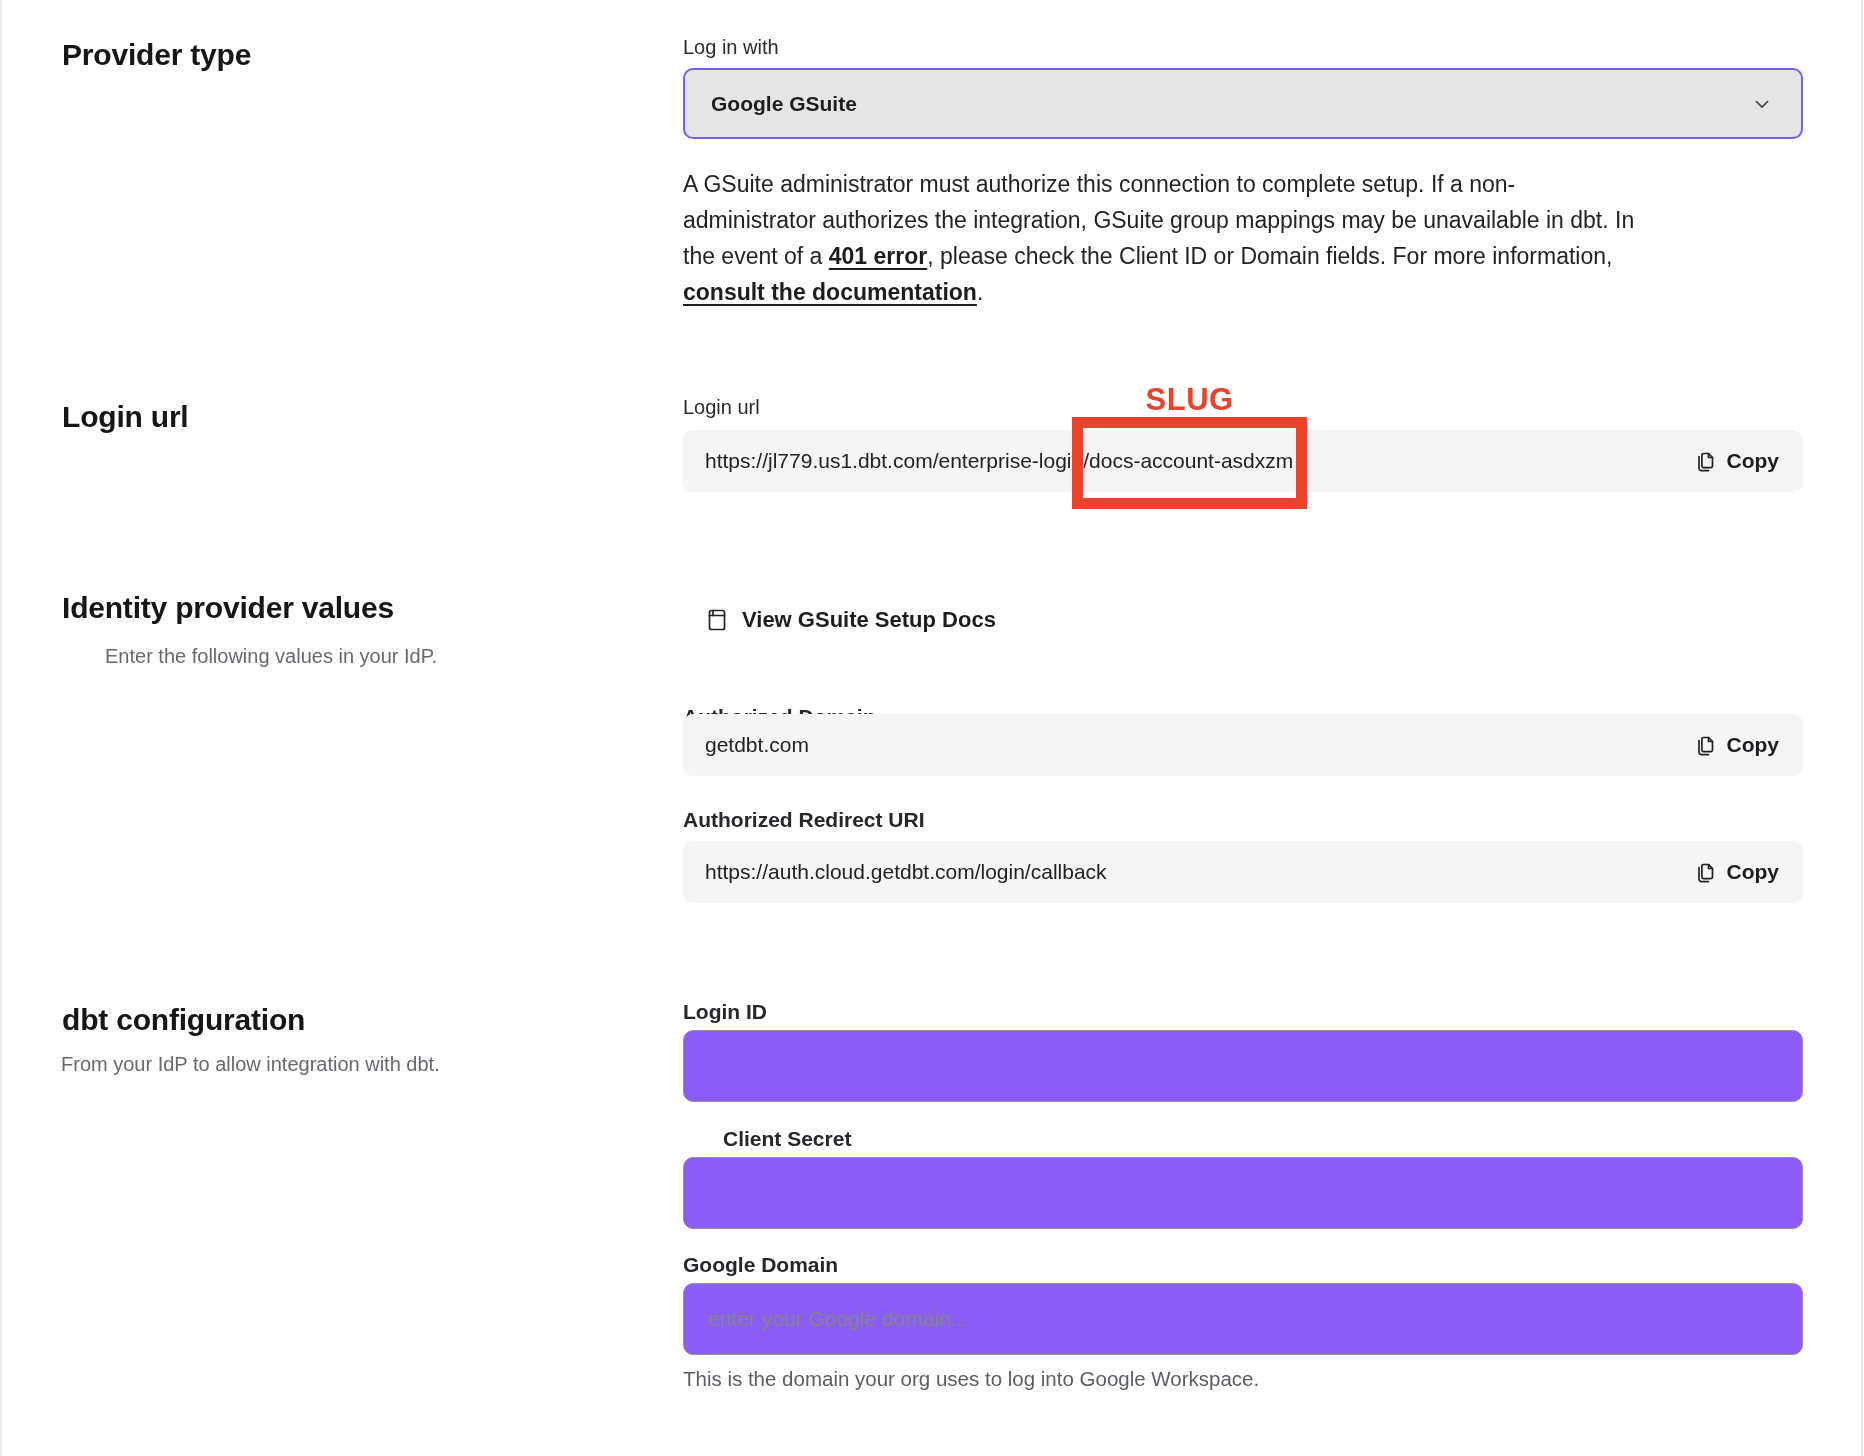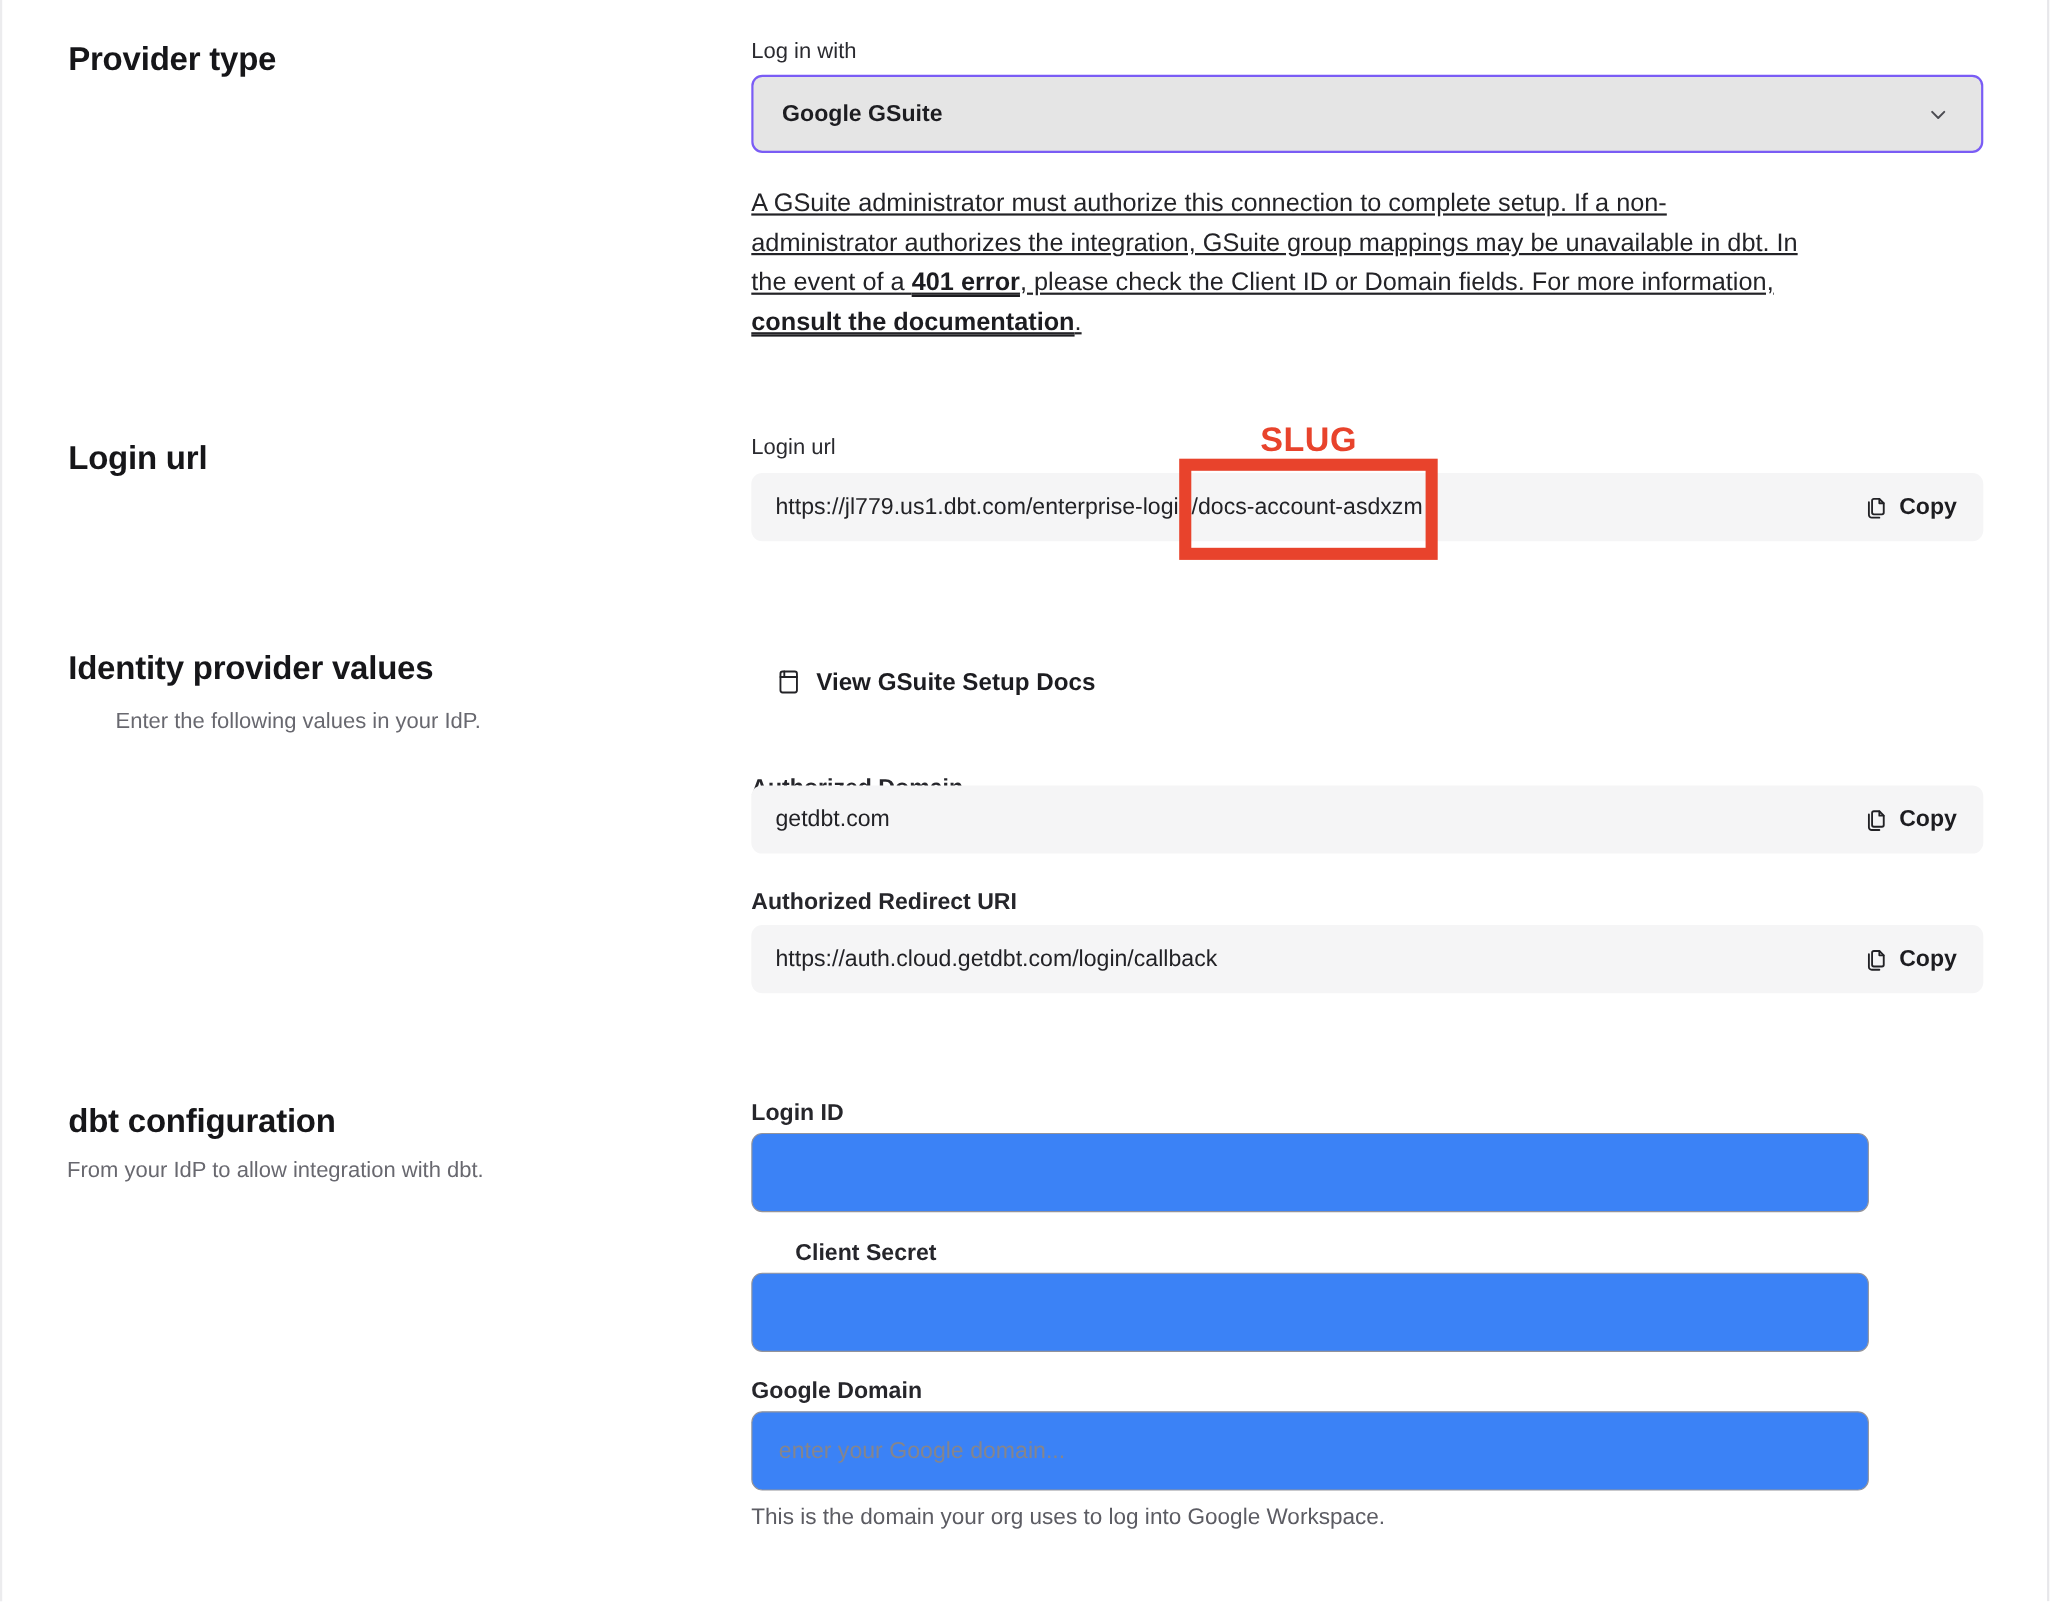--- a/index.html
+++ b/index.html
@@ -42,21 +42,21 @@
     padding: 0 28px 0 26px; cursor: pointer;
   }
   .dropdown-value { font-size: 21px; font-weight: 600; color: #1d1d21; }
   .chev { width: 22px; height: 22px; stroke: #4c4c52; fill: none; stroke-width: 2; stroke-linecap: round; stroke-linejoin: round; }
 
   
   .description {
     position: absolute; left: 681px; top: 166px; width: 1150px;
     font-size: 23px; line-height: 36px; color: #232327;
   }
-  .description .line { white-space: nowrap; text-decoration: underline; }
+  .description .line { white-space: nowrap; }
   .desc-link {
     font-weight: 600; color: #1d1d21; text-decoration: underline;
     text-underline-offset: 4px; text-decoration-thickness: 2px; cursor: pointer;
   }
 
   
   .value-field {
     position: absolute; left: 681px; width: 1120px; height: 62px;
     background: #f5f5f6; border-radius: 10px;
     display: flex; align-items: center; justify-content: space-between;
@@ -84,22 +84,22 @@
   
   .docs-link {
     position: absolute; left: 703px; top: 607px;
     display: flex; align-items: center; gap: 13px; cursor: pointer;
   }
   .docs-link-text { font-size: 22px; font-weight: 700; color: #1d1d21; }
   .book-ic { width: 24px; height: 26px; stroke: #222226; fill: none; stroke-width: 1.7; stroke-linecap: round; stroke-linejoin: round; }
 
   
   .text-input {
-    position: absolute; left: 681px; width: 1016px; height: 72px;
-    background: #3b82f6; border: 1.5px solid #93939a; border-radius: 10px;
+    position: absolute; left: 681px; width: 1120px; height: 72px;
+    background: #8b5cf6; border: 1.5px solid #93939a; border-radius: 10px;
     padding: 0 24px; font-size: 21px; color: #1d1d21;
     font-family: "Liberation Sans", "DejaVu Sans", sans-serif;
     outline: none;
   }
   .text-input::placeholder { color: #85858c; }
   .helper-text {
     position: absolute; left: 681px; top: 1367px;
     font-size: 20.5px; color: #5c5c63;
   }
 </style>

